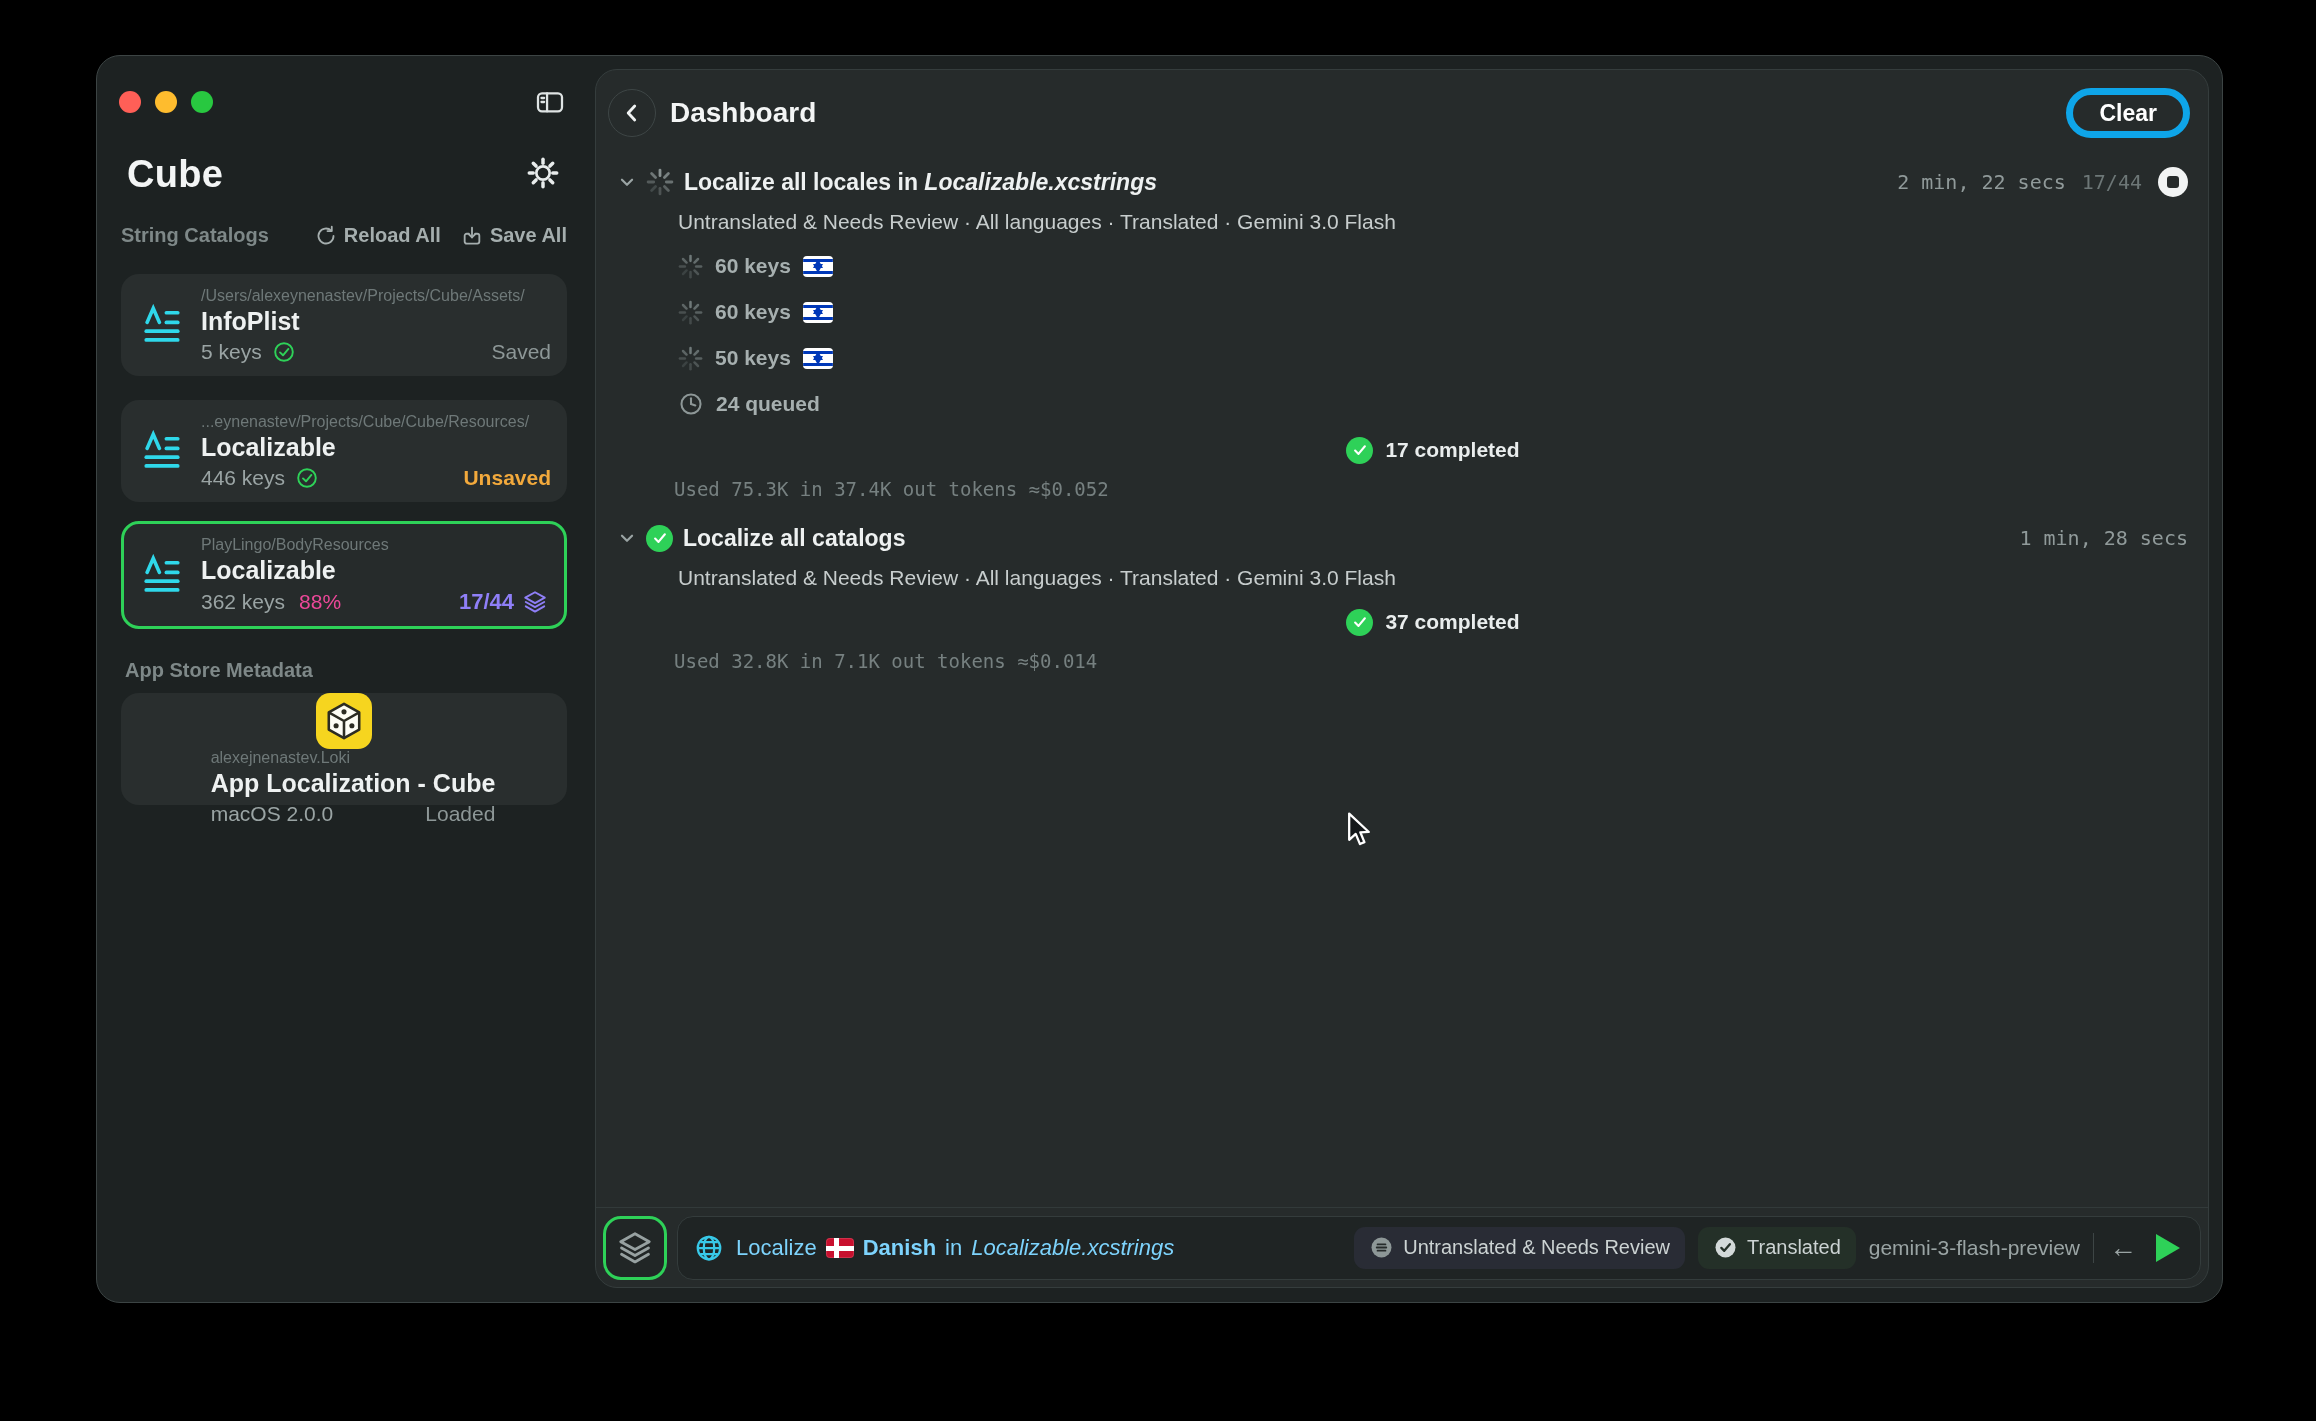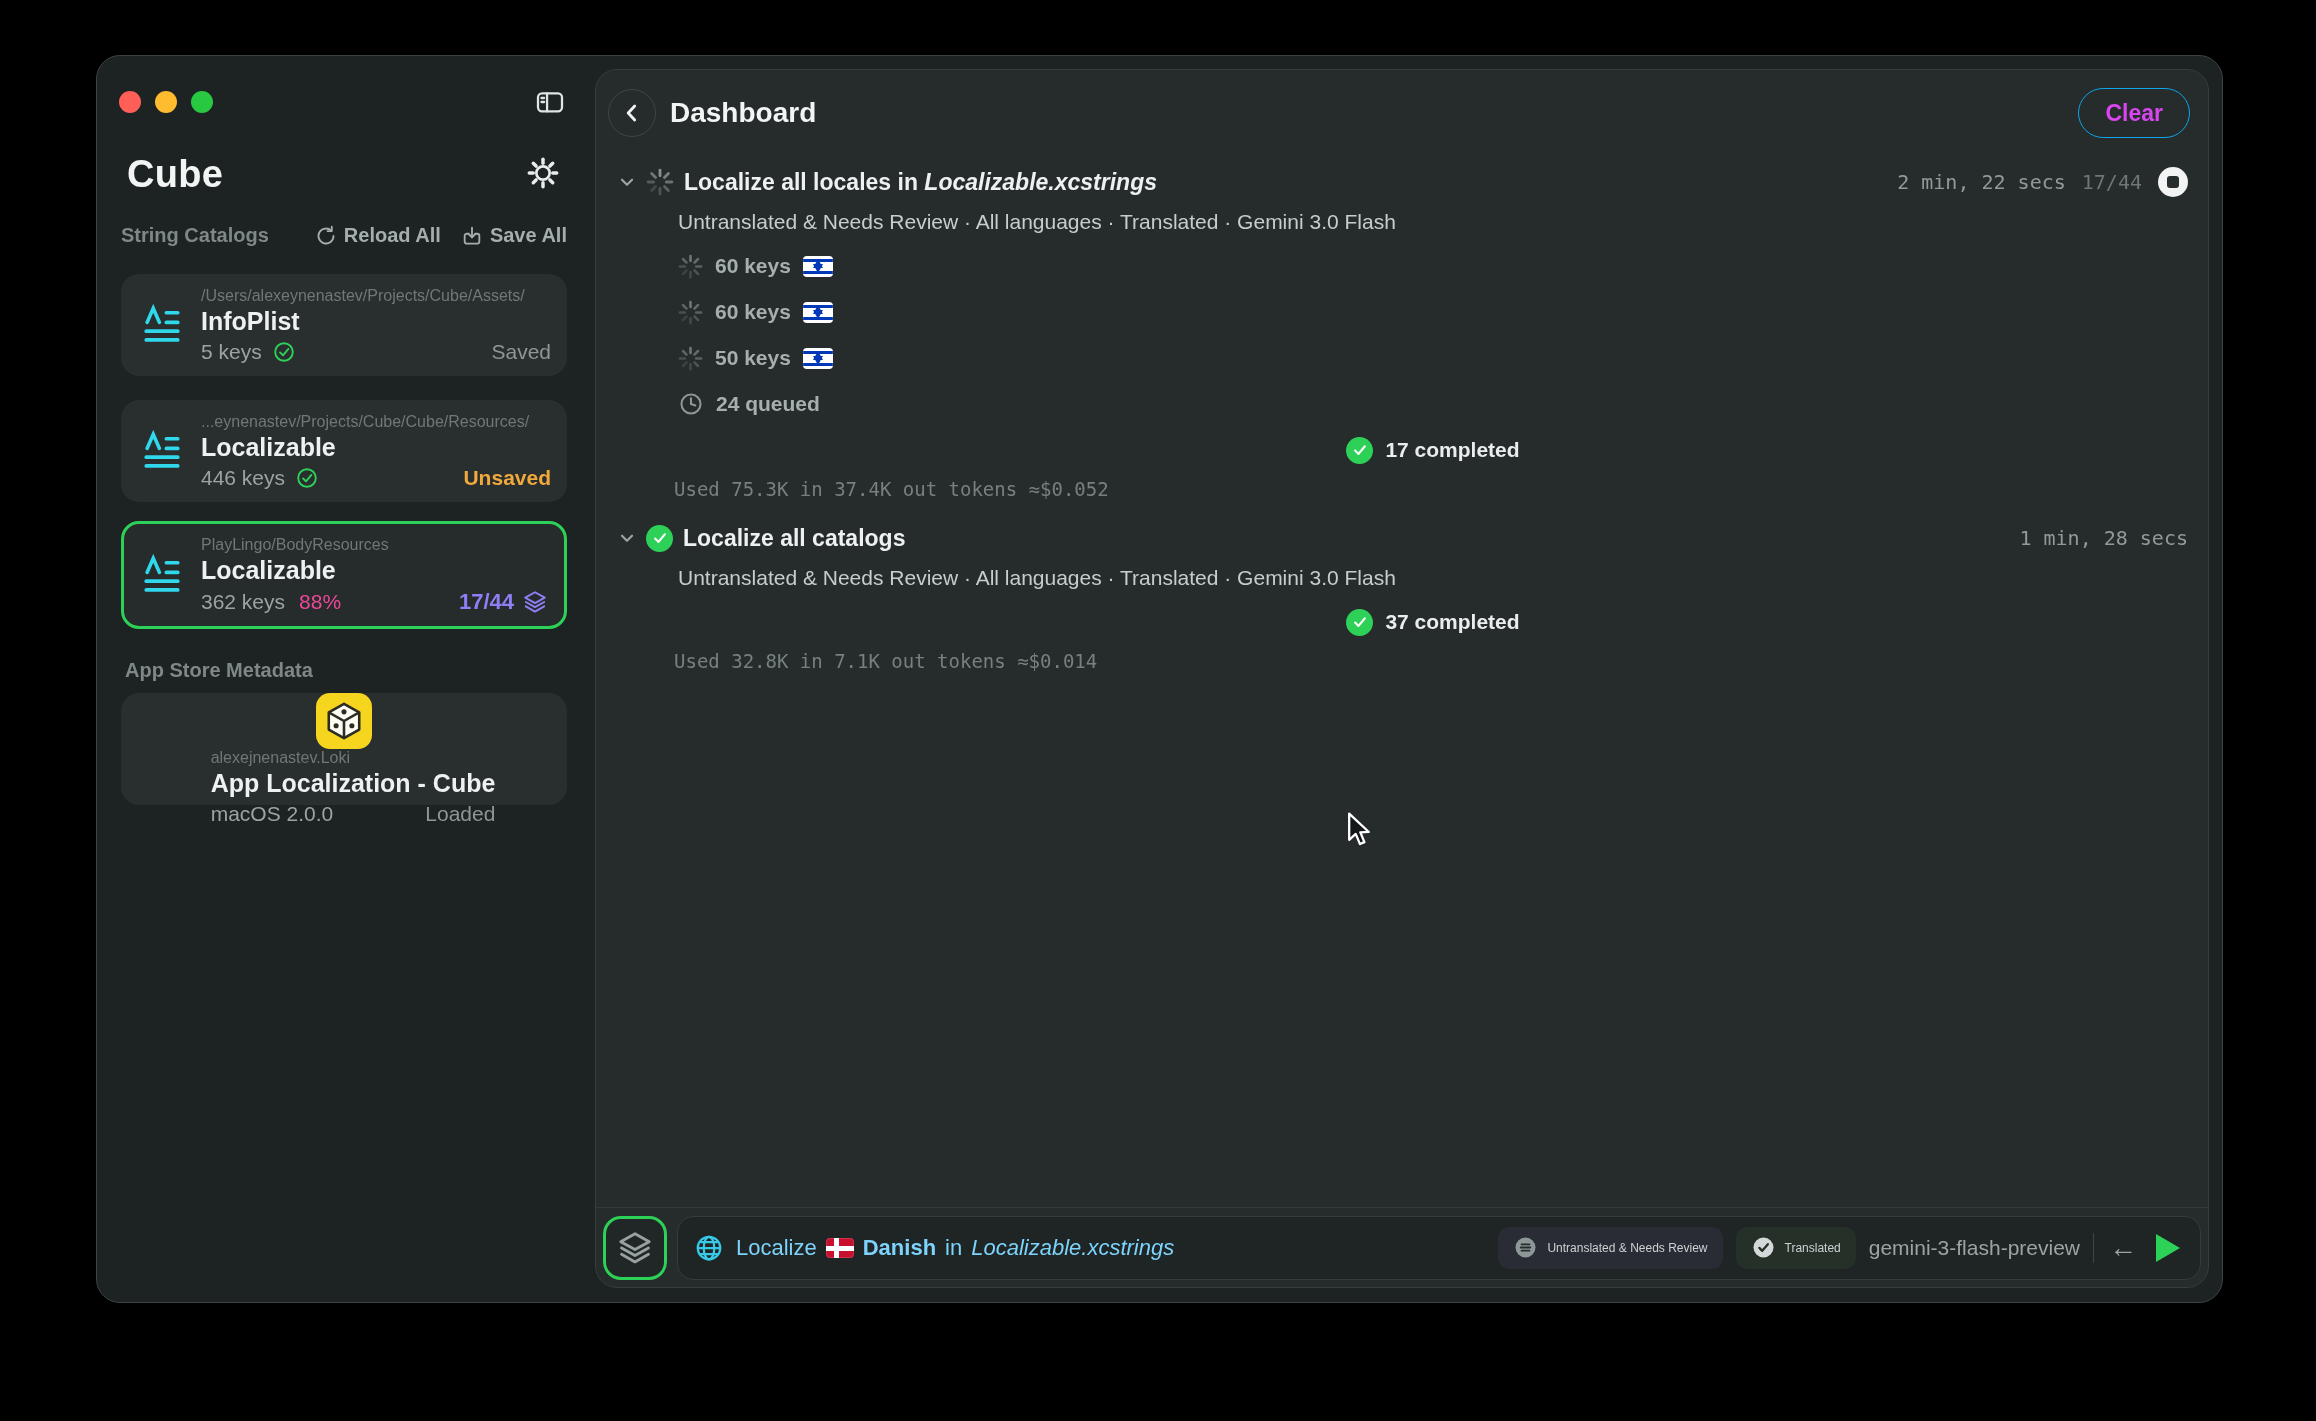--- a/index.html
+++ b/index.html
@@ -53,21 +53,21 @@
     display:flex; align-items:center; justify-content:center; }
 
   
   .main-card { position:absolute; left:498px; top:13px; right:13px; bottom:14px;
     background:#262b2b; border:1px solid #353d3d; border-radius:22px; overflow:hidden; }
   .main-head { display:flex; align-items:center; padding:18px 18px 0 12px; }
   .back-btn { width:48px; height:48px; border-radius:50%; border:1px solid #3e4646;
     display:flex; align-items:center; justify-content:center; color:#f0f3f3; }
   .main-title { margin-left:14px; font-size:28px; font-weight:700; color:#f3f5f5; }
   .clear-btn { margin-left:auto; height:50px; padding:4px 26px; border-radius:25px;
-    border:1px solid #0ea5e9; color:#d946ef; font-size:23px; font-weight:600;
+    border:7px solid #0ea5e9; color:#ffffff; font-size:23px; font-weight:600;
     background:transparent; display:flex; align-items:center; }
 
   .task-list { padding:22px 20px 0 20px; }
   .task-head { display:flex; align-items:center; height:44px; }
   .chev { color:#9aa4a4; flex:none; }
   .t-icon { flex:none; margin-left:8px; }
   .t-title { margin-left:10px; font-size:23px; font-weight:700; color:#eef1f1; }
   .t-title .file { font-style:italic; }
   .t-right { margin-left:auto; display:flex; align-items:center; gap:16px;
     font-family:"DejaVu Sans Mono", monospace; }
@@ -95,21 +95,21 @@
   .layers-btn { flex:none; width:64px; height:64px; border-radius:18px; border:3px solid #2ed158;
     background:#212626; display:flex; align-items:center; justify-content:center; color:#97a1a1; }
   .pill { flex:1; height:64px; background:#1f2424; border:1px solid #343c3c; border-radius:16px;
     display:flex; align-items:center; gap:12px; padding:0 16px; min-width:0; }
   .globe { color:#38c9e8; flex:none; }
   .pill-text { display:flex; align-items:center; gap:9px; font-size:22px; color:#7dd3fc; white-space:nowrap; }
   .pill-text .b { font-weight:700; }
   .pill-text .i { font-style:italic; }
   .chips { margin-left:auto; display:flex; align-items:center; gap:13px; }
   .chip { height:42px; border-radius:11px; display:flex; align-items:center; gap:9px;
-    padding:0 15px; font-size:12px; color:#ccd3d3; background:#292c35; white-space:nowrap; }
+    padding:0 15px; font-size:20px; color:#ccd3d3; background:#292c35; white-space:nowrap; }
   .chip.green { background:#243028; }
   .model { font-size:21px; color:#9aa4a4; white-space:nowrap; }
   .vdiv { width:1px; height:30px; background:#3d4545; }
   .arrow-back { color:#9aa4a4; font-size:28px; line-height:1; padding:0 2px; }
   .play-btn { width:0; height:0; border-left:24px solid #2ed158;
     border-top:14px solid transparent; border-bottom:14px solid transparent; margin:0 4px; }
 
   
   .flag { position:relative; flex:none; width:30px; height:21px; border-radius:4px;
     box-shadow:inset 0 0 0 1px rgba(255,255,255,.14); overflow:hidden; }

